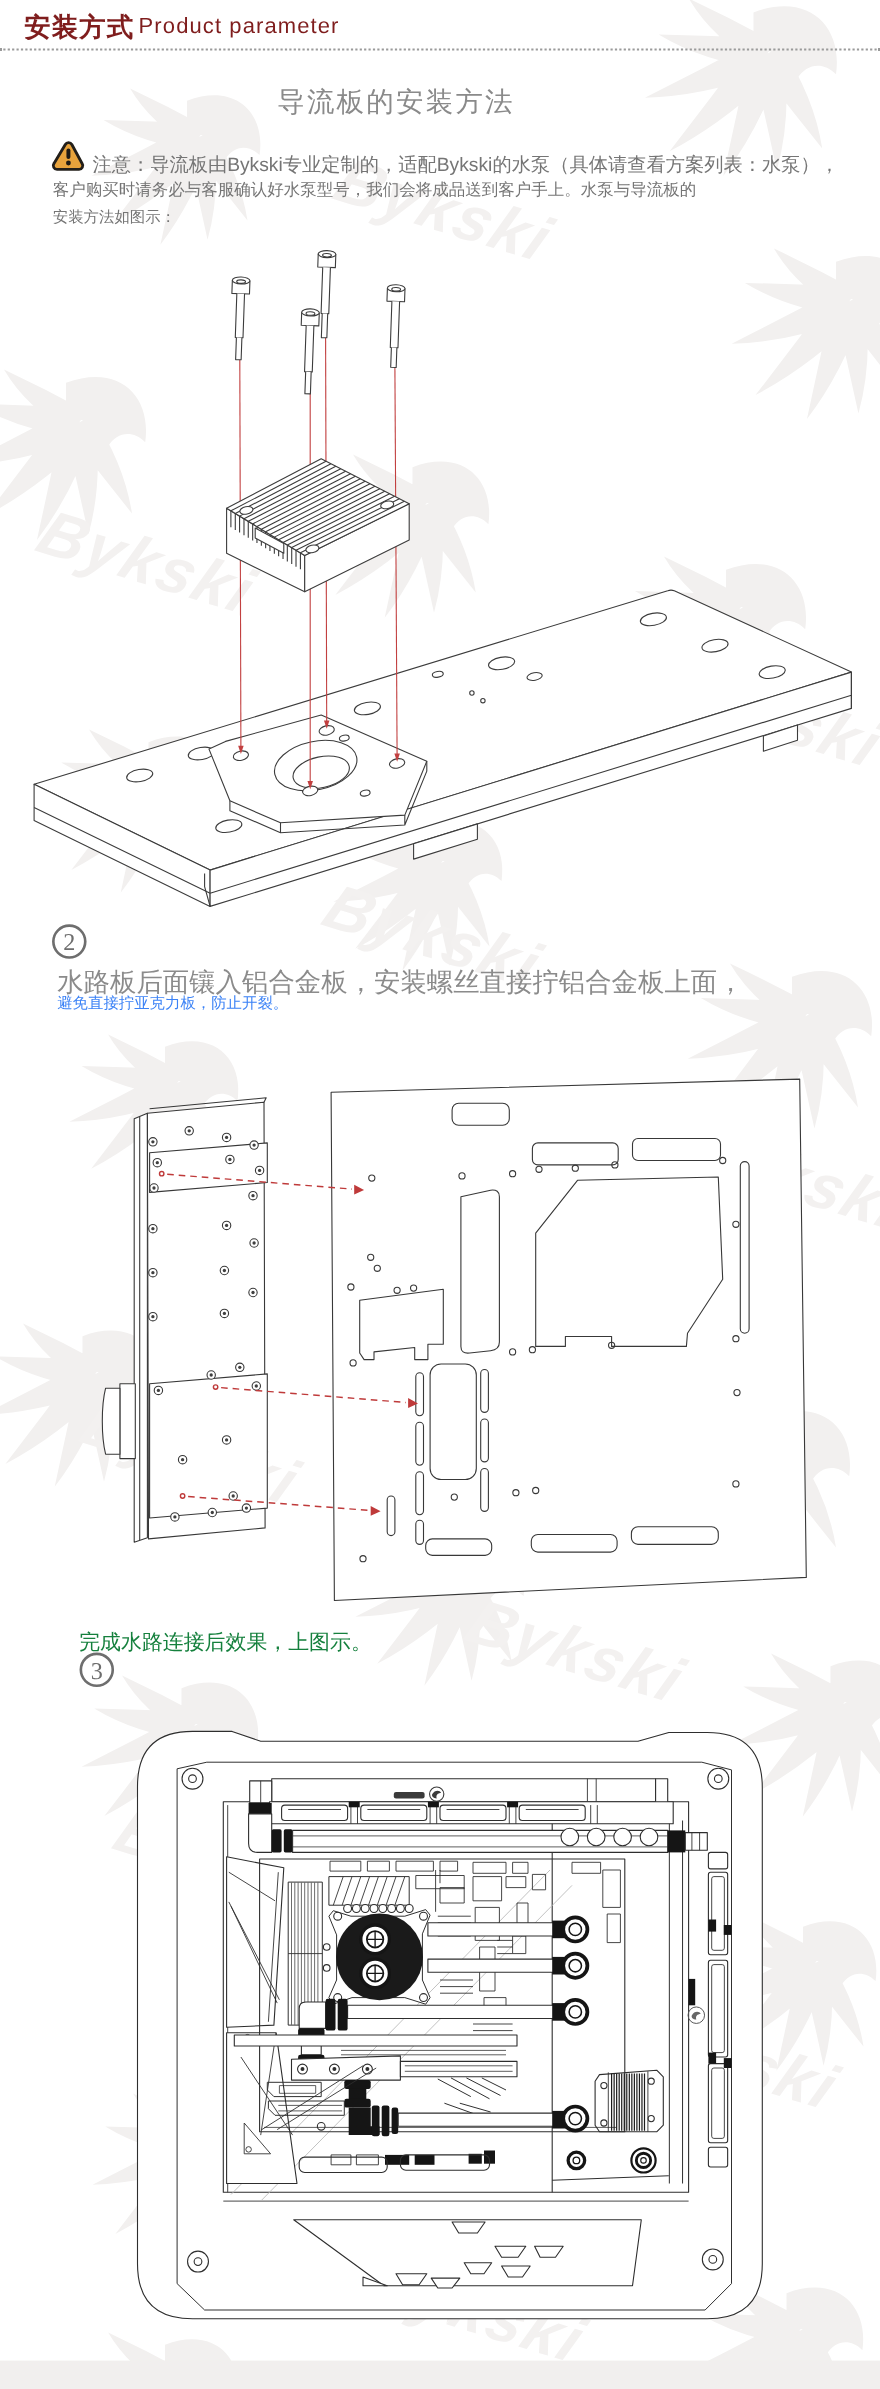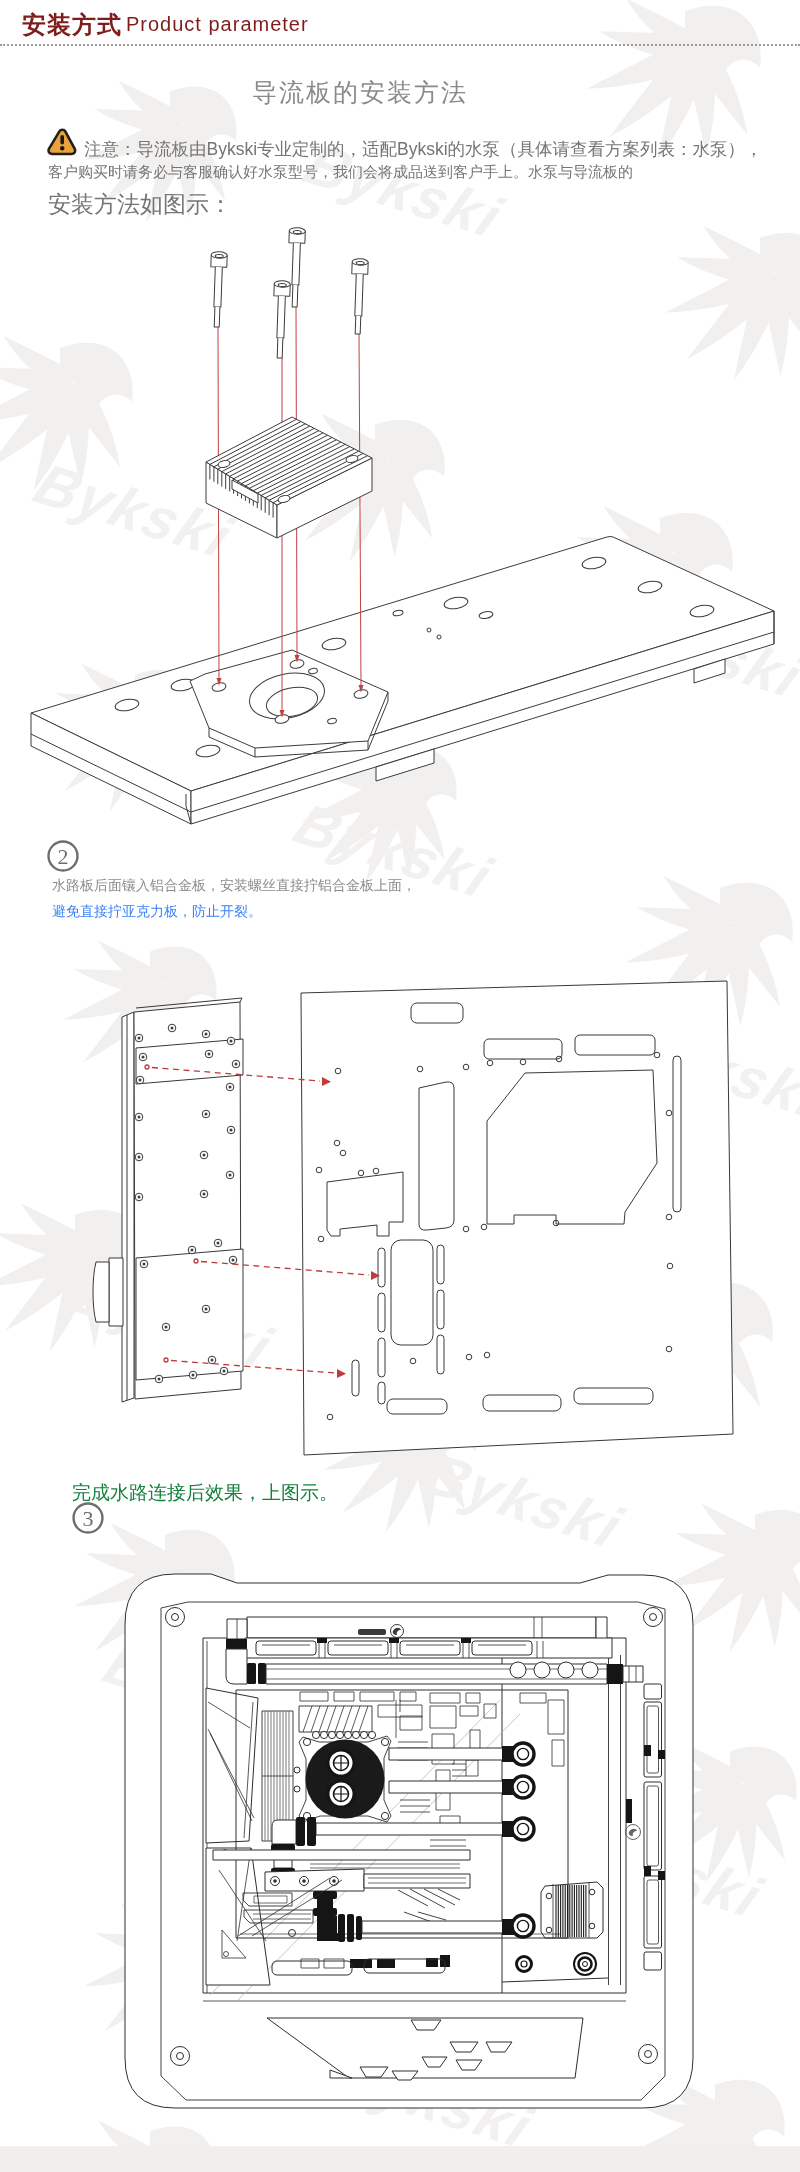--- a/index.html
+++ b/index.html
@@ -64,21 +64,21 @@
 <div class="abs" style="left:0;top:76px;width:720px;text-align:center;font-size:25px;color:#8a8a8a;letter-spacing:2px">导流板的安装方法</div>
 
 <svg class="abs" style="left:46px;top:128px" width="32" height="29" viewBox="0 0 32 29">
 <path d="M13.4,2.4 a3.4,3.4 0 0 1 5.9,0 L28.6,19.6 a3.4,3.4 0 0 1 -2.9,5.4 H6.0 a3.4,3.4 0 0 1 -2.9,-5.4 Z" fill="#e8a33c" stroke="#231f1a" stroke-width="2.6" transform="translate(0,1)"></path>
 <rect x="14.4" y="7" width="3.6" height="9.5" rx="1.8" fill="#1d1a16"></rect>
 <circle cx="16.2" cy="20.2" r="2.2" fill="#1d1a16"></circle>
 </svg>
 
 <div class="abs" style="left:84px;top:137px;width:710px;font-size:17.5px;color:#757575">注意：导流板由Bykski专业定制的，适配Bykski的水泵（具体请查看方案列表：水泵），</div>
 <div class="abs" style="left:48px;top:163px;width:730px;font-size:15px;color:#757575">客户购买时请务必与客服确认好水泵型号，我们会将成品送到客户手上。水泵与导流板的</div>
-<div class="abs" style="left:48px;top:189px;width:730px;font-size:23px;color:#757575">安装方法如图示：</div>
+<div class="abs" style="left:48px;top:189px;width:730px;font-size:14px;color:#757575">安装方法如图示：</div>
 
 <svg class="abs" style="left:0;top:0" width="800" height="840" viewBox="0 0 800 840">
 <g id="drawing1" stroke="#3c3c3c" stroke-width="1" fill="none" stroke-linejoin="round">
 
 <path d="M31,713 L607,537 Q610,536 613,537 L774,611 L191,791 Z" fill="#ffffff"></path>
 
 <path d="M31,713 L31,746 L191,824 L191,791 Z" fill="#ffffff"></path>
 
 <path d="M191,791 L774,611 L774,644 L191,824 Z" fill="#ffffff"></path>
 
@@ -180,21 +180,21 @@
 <path d="M356.5,316 L356.5,334 L361.5,334 L361.5,316" fill="#ffffff"></path>
 </g>
 </g>
 </svg>
 
 <svg class="abs" style="left:46px;top:839px" width="34" height="34" viewBox="0 0 34 34">
 <circle cx="17" cy="17" r="14.5" fill="none" stroke="#6e6e6e" stroke-width="2.4"></circle>
 <text x="17" y="25" font-size="22" fill="#6e6e6e" text-anchor="middle" font-family="Liberation Serif,serif">2</text>
 </svg>
 
-<div class="abs" style="left:52px;top:877px;font-size:14px;color:#8b8b8b">水路板后面镶入铝合金板，安装螺丝直接拧铝合金板上面，</div>
+<div class="abs" style="left:52px;top:877px;font-size:24px;color:#8b8b8b">水路板后面镶入铝合金板，安装螺丝直接拧铝合金板上面，</div>
 <div class="abs" style="left:52px;top:903px;font-size:14px;color:#3b82f6">避免直接拧亚克力板，防止开裂。</div>
 
 <svg class="abs" style="left:0;top:950px" width="800" height="540" viewBox="0 950 800 540">
 <g id="drawing2" stroke="#383838" stroke-width="1" fill="none" stroke-linejoin="round">
 
 <path d="M301,993 L727,981 L733,1434 L304,1455 Z" fill="#ffffff"></path>
 
 <rect x="411" y="1003" width="52" height="20" rx="6"></rect>
 
 <rect x="484" y="1039" width="78" height="20" rx="5"></rect>

